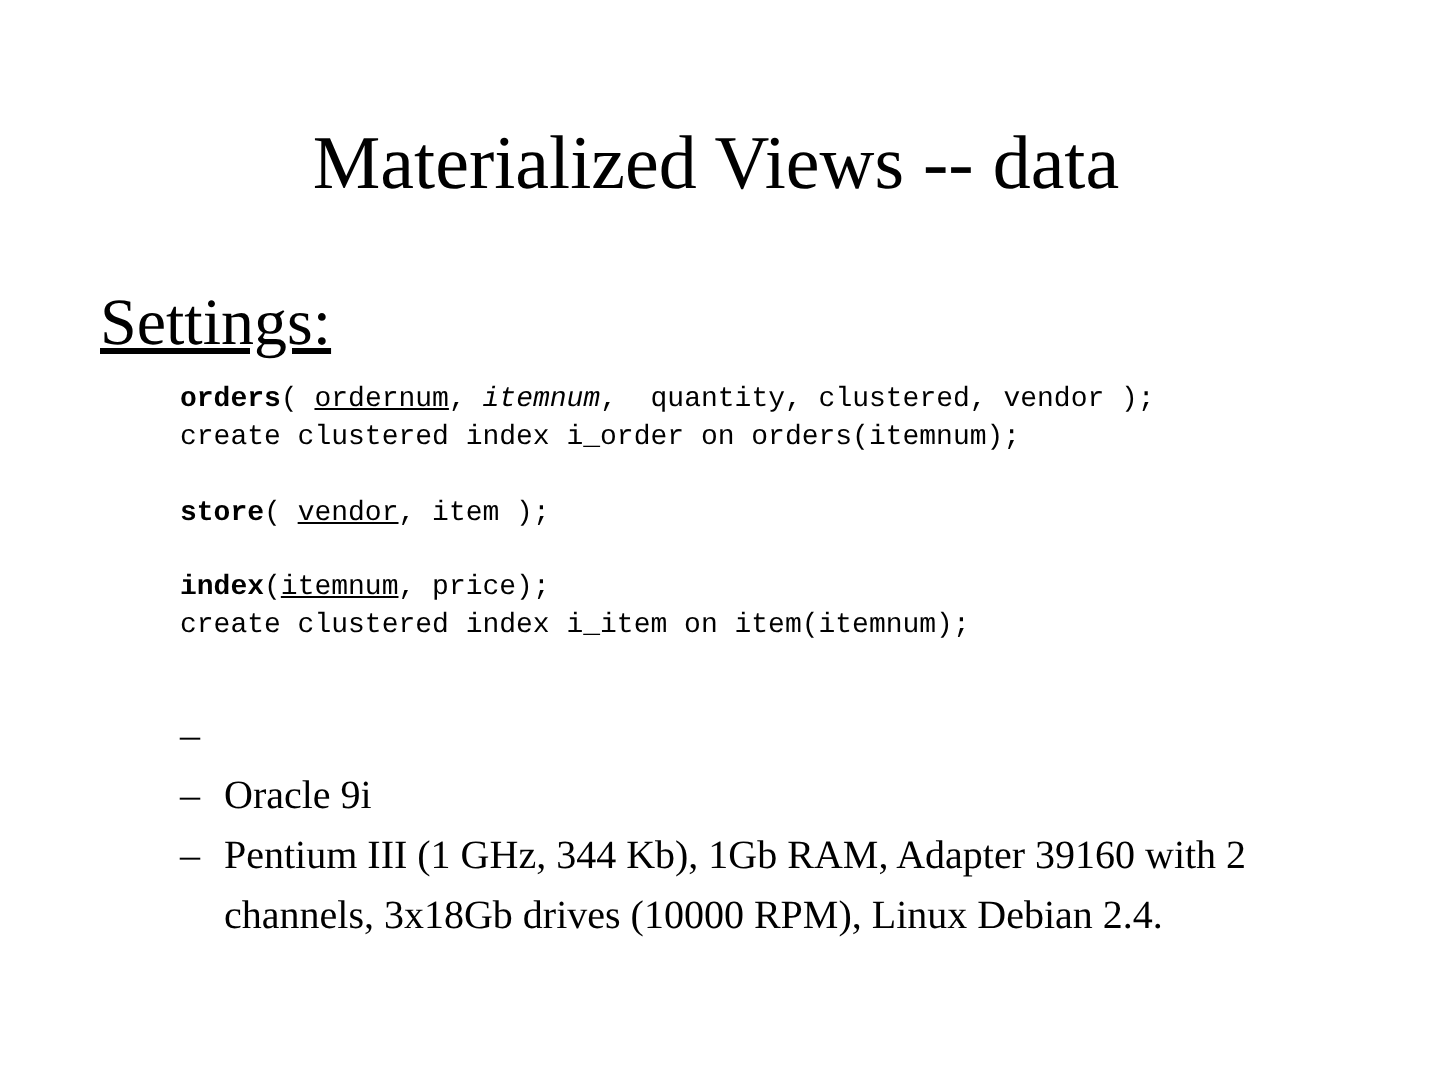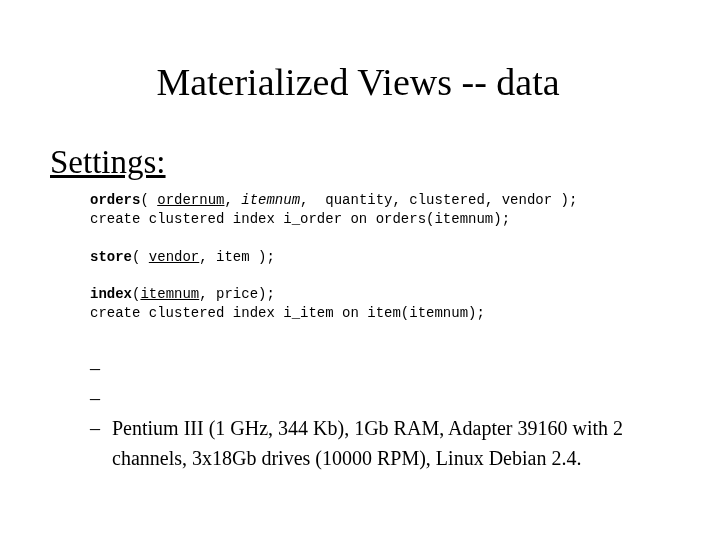--- a/index.html
+++ b/index.html
@@ -67,20 +67,21 @@
 
 <span class="b">index</span><span>(</span><span class="u">itemnum</span><span>, price);</span>
 <span>create clustered index i_item on item(itemnum);</span></div>
 
   <div class="bullets">
     <div class="row">
       <div class="dash">–</div>
     </div>
     <div class="row">
       <div class="dash">–</div>
+      <div>Oracle 9i</div>
     </div>
     <div class="row">
       <div class="dash">–</div>
       <div>Pentium III (1 GHz, 344 Kb), 1Gb RAM, Adapter 39160 with 2 channels, 3x18Gb drives (10000 RPM), Linux Debian 2.4.</div>
     </div>
   </div>
 
 </div>
 
 </body></html>

